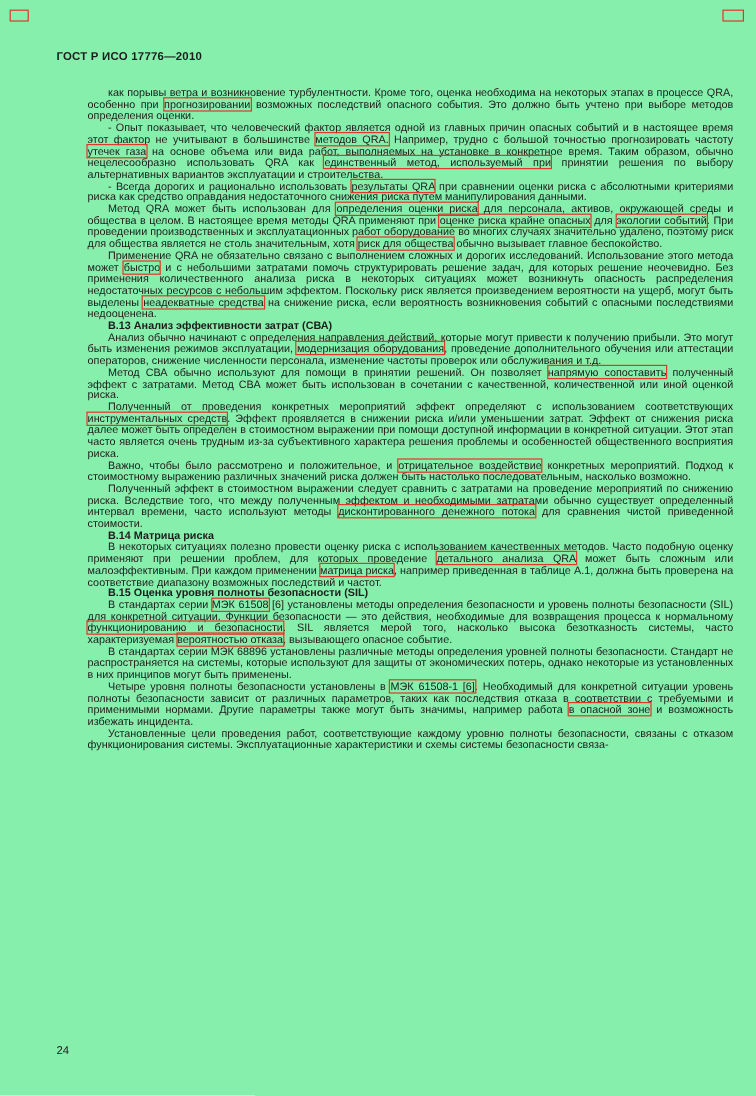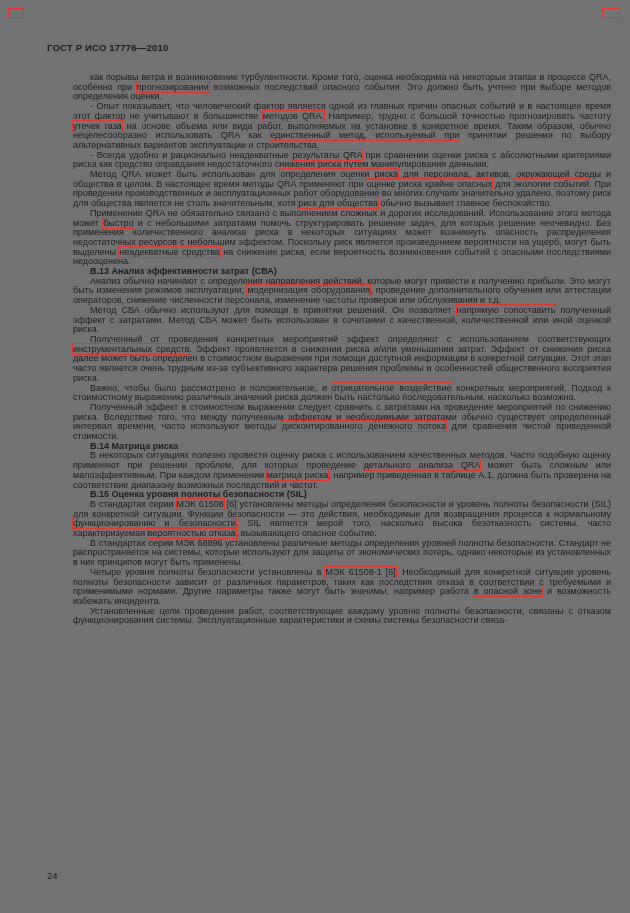--- a/index.html
+++ b/index.html
@@ -4,21 +4,21 @@
 <style>
   html, body { margin: 0; padding: 0; }
   body {
     width: 630px; height: 913px;
     background: #ffffff;
     font-family: "Liberation Sans", sans-serif;
     color: #1c1c1c;
     position: relative;
     overflow: hidden;
   }
-  .page { position: absolute; inset: 0; background: #737373; }
+  .page { position: absolute; inset: 0; background: #86efac; }
   .doc-header {
     position: absolute; left: 47px; top: 42px;
     font-size: 9.5px; font-weight: 700; letter-spacing: .2px;
   }
   .text-column {
     position: absolute; left: 47px; top: 73px; width: 538px;
     font-size: 9px; line-height: 9.7px; text-align: justify; margin-left: 26px;
   }
   .text-column p { margin: 0; text-indent: 17px; }
   .text-column p.h { font-weight: 700; }
@@ -35,21 +35,21 @@
 
 <div class="page">
   <div class="corner-mark tl"></div>
   <div class="corner-mark tr"></div>
 
   <div class="doc-header">ГОСТ Р ИСО 17776—2010</div>
 
   <div class="text-column">
       <p class="p"><span>как порывы ветра и возникновение турбулентности. Кроме того, оценка необходима на некоторых этапах в процессе QRA, особенно при </span><span class="rb">прогнозировании</span><span> возможных последствий опасного события. Это должно быть учтено при выборе методов определения оценки.</span></p>
       <p class="p"><span>- Опыт показывает, что человеческий фактор является одной из главных причин опасных событий и в настоящее время этот фактор не учитывают в большинстве </span><span class="rb">методов QRA.</span><span> Например, трудно с большой точностью прогнозировать частоту </span><span class="rb">утечек газа</span><span> на основе объема или вида работ, выполняемых на установке в конкретное время. Таким образом, обычно нецелесообразно использовать QRA как </span><span class="rb">единственный метод, используемый при</span><span> принятии решения по выбору альтернативных вариантов эксплуатации и строительства.</span></p>
-      <p class="p"><span>- Всегда удобно и рационально неадекватные </span><span class="rb">результаты QRA</span><span> при сравнении оценки риска с абсолютными критериями риска как средство оправдания недостаточного снижения риска путем манипулирования данными.</span></p>
+      <p class="p"><span>- Всегда дорогих и рационально использовать </span><span class="rb">результаты QRA</span><span> при сравнении оценки риска с абсолютными критериями риска как средство оправдания недостаточного снижения риска путем манипулирования данными.</span></p>
       <p class="p"><span>Метод QRA может быть использован для </span><span class="rb">определения оценки риска</span><span> для персонала, активов, окружающей среды и общества в целом. В настоящее время методы QRA применяют при </span><span class="rb">оценке риска крайне опасных</span><span> для </span><span class="rb">экологии событий</span><span>. При проведении производственных и эксплуатационных работ оборудование во многих случаях значительно удалено, поэтому риск для общества является не столь значительным, хотя </span><span class="rb">риск для общества</span><span> обычно вызывает главное беспокойство.</span></p>
       <p class="p"><span>Применение QRA не обязательно связано с выполнением сложных и дорогих исследований. Использование этого метода может </span><span class="rb">быстро</span><span> и с небольшими затратами помочь структурировать решение задач, для которых решение неочевидно. Без применения количественного анализа риска в некоторых ситуациях может возникнуть опасность распределения недостаточных ресурсов с небольшим эффектом. Поскольку риск является произведением вероятности на ущерб, могут быть выделены </span><span class="rb">неадекватные средства</span><span> на снижение риска, если вероятность возникновения событий с опасными последствиями недооценена.</span></p>
       <p class="h"><span>В.13 Анализ эффективности затрат (СВА)</span></p>
       <p class="p"><span>Анализ обычно начинают с определения направления действий, которые могут привести к получению прибыли. Это могут быть изменения режимов эксплуатации, </span><span class="rb">модернизация оборудования</span><span>, проведение дополнительного обучения или аттестации операторов, снижение численности персонала, изменение частоты проверок или обслуживания и т.д.</span></p>
       <p class="p"><span>Метод СВА обычно используют для помощи в принятии решений. Он позволяет </span><span class="rb">напрямую сопоставить</span><span> полученный эффект с затратами. Метод СВА может быть использован в сочетании с качественной, количественной или иной оценкой риска.</span></p>
       <p class="p"><span>Полученный от проведения конкретных мероприятий эффект определяют с использованием соответствующих </span><span class="rb">инструментальных средств</span><span>. Эффект проявляется в снижении риска и/или уменьшении затрат. Эффект от снижения риска далее может быть определен в стоимостном выражении при помощи доступной информации в конкретной ситуации. Этот этап часто является очень трудным из-за субъективного характера решения проблемы и особенностей общественного восприятия риска.</span></p>
       <p class="p"><span>Важно, чтобы было рассмотрено и положительное, и </span><span class="rb">отрицательное воздействие</span><span> конкретных мероприятий. Подход к стоимостному выражению различных значений риска должен быть настолько последовательным, насколько возможно.</span></p>
       <p class="p"><span>Полученный эффект в стоимостном выражении следует сравнить с затратами на проведение мероприятий по снижению риска. Вследствие того, что между полученным эффектом и необходимыми затратами обычно существует определенный интервал времени, часто используют методы </span><span class="rb">дисконтированного денежного потока</span><span> для сравнения чистой приведенной стоимости.</span></p>
       <p class="h"><span>В.14 Матрица риска</span></p>
       <p class="p"><span>В некоторых ситуациях полезно провести оценку риска с использованием качественных методов. Часто подобную оценку применяют при решении проблем, для которых проведение </span><span class="rb">детального анализа QRA</span><span> может быть сложным или малоэффективным. При каждом применении </span><span class="rb">матрица риска</span><span>, например приведенная в таблице А.1, должна быть проверена на соответствие диапазону возможных последствий и частот.</span></p>

